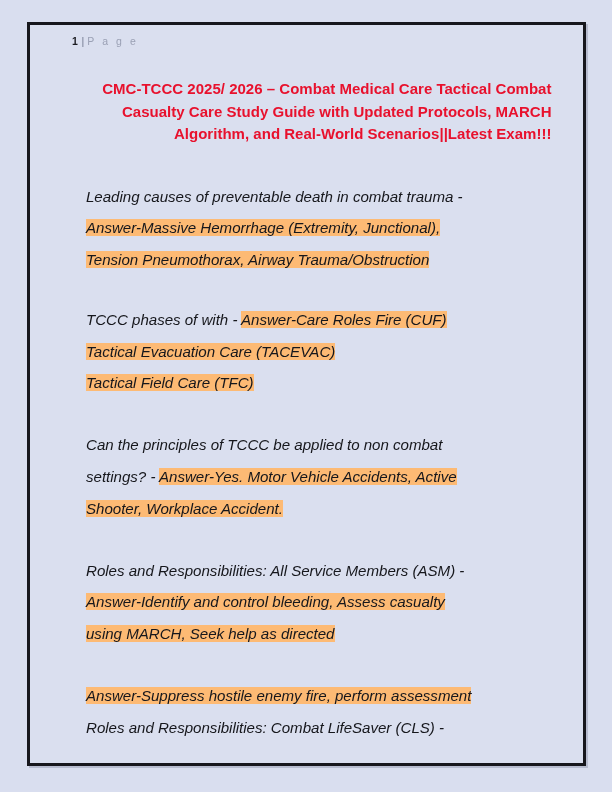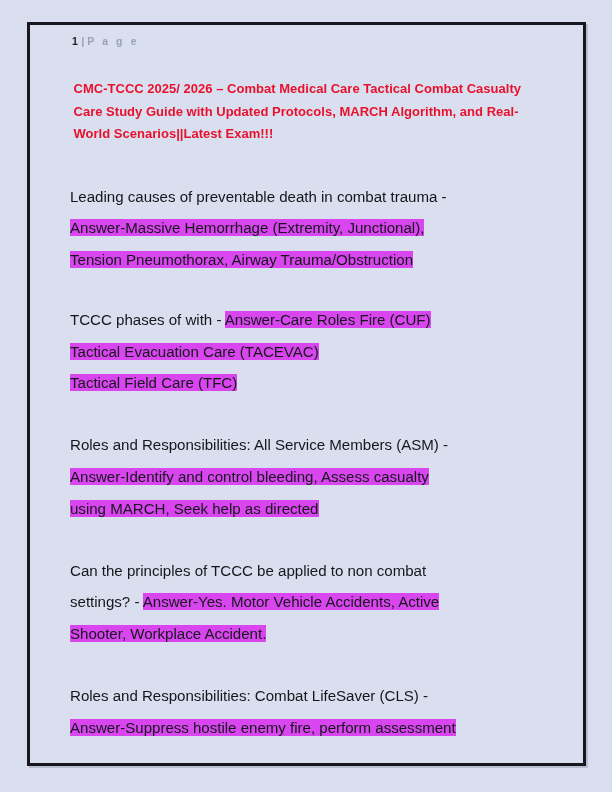--- a/index.html
+++ b/index.html
@@ -58,57 +58,57 @@
   .hdr-sep {
     font-size: 11px;
     font-weight: bold;
     color: #9aa0b4;
     margin: 0 3px 0 3px;
   }
   .hdr-word {
     font-size: 10.5px;
     color: #9aa0b4;
     letter-spacing: 2.6px;
-    font-weight: bold;
   }
 
   
   .doc-title {
     margin: 21px auto 0 auto;
     width: 478px;
-    text-align: left;
+    text-align: right;
     color: #e8112d;
-    font-size: 13px;
+    font-size: 15px;
     font-weight: bold;
     line-height: 22.5px;
     letter-spacing: 0.02px;
   }
 
   
   .qa-list {
-    margin: 0;
+    margin: 16px;
     padding: 0;
     list-style: none;
+    font-style: italic;
   }
   .qa-block {
     font-size: 15.1px;
     color: #16171c;
     line-height: 31.8px;
     letter-spacing: -0.02px;
   }
   .qa-block .ln {
     display: block;
   }
   .qa-block.first-block { margin-top: 35px; }
   .qa-block.gap { margin-top: 28px; }
   .qa-block.gap-lg { margin-top: 30px; }
 
   
   .hl {
-    background: #d946ef;
+    background: #fdba74;
     box-decoration-break: clone;
     -webkit-box-decoration-break: clone;
   }
   .plain { background: transparent; }
 </style>
 </head>
 <body>
 
 <div class="page-canvas">
   <div class="page-sheet">
@@ -127,30 +127,30 @@
             <span class="ln"><span class="plain">Leading causes of preventable death in combat trauma - </span></span>
             <span class="ln"><span class="hl">Answer-Massive Hemorrhage (Extremity, Junctional),</span></span>
             <span class="ln"><span class="hl">Tension Pneumothorax, Airway Trauma/Obstruction</span></span>
           </div>
           <div class="qa-block gap">
             <span class="ln"><span class="plain">TCCC phases of with - </span><span class="hl">Answer-Care Roles Fire (CUF)</span></span>
             <span class="ln"><span class="hl">Tactical Evacuation Care (TACEVAC)</span></span>
             <span class="ln"><span class="hl">Tactical Field Care (TFC)</span></span>
           </div>
           <div class="qa-block gap-lg">
+            <span class="ln"><span class="plain">Can the principles of TCCC be applied to non combat</span></span>
+            <span class="ln"><span class="plain">settings? - </span><span class="hl">Answer-Yes. Motor Vehicle Accidents, Active</span></span>
+            <span class="ln"><span class="hl">Shooter, Workplace Accident.</span></span>
+          </div>
+          <div class="qa-block gap-lg">
             <span class="ln"><span class="plain">Roles and Responsibilities: All Service Members (ASM) -</span></span>
             <span class="ln"><span class="hl">Answer-Identify and control bleeding, Assess casualty</span></span>
             <span class="ln"><span class="hl">using MARCH, Seek help as directed</span></span>
           </div>
           <div class="qa-block gap-lg">
-            <span class="ln"><span class="plain">Can the principles of TCCC be applied to non combat</span></span>
-            <span class="ln"><span class="plain">settings? - </span><span class="hl">Answer-Yes. Motor Vehicle Accidents, Active</span></span>
-            <span class="ln"><span class="hl">Shooter, Workplace Accident.</span></span>
-          </div>
-          <div class="qa-block gap-lg">
+            <span class="ln"><span class="hl">Answer-Suppress hostile enemy fire, perform assessment</span></span>
             <span class="ln"><span class="plain">Roles and Responsibilities: Combat LifeSaver (CLS) -</span></span>
-            <span class="ln"><span class="hl">Answer-Suppress hostile enemy fire, perform assessment</span></span>
           </div>
         </div>
 
     </div>
   </div>
 </div>
 
 </body></html>

